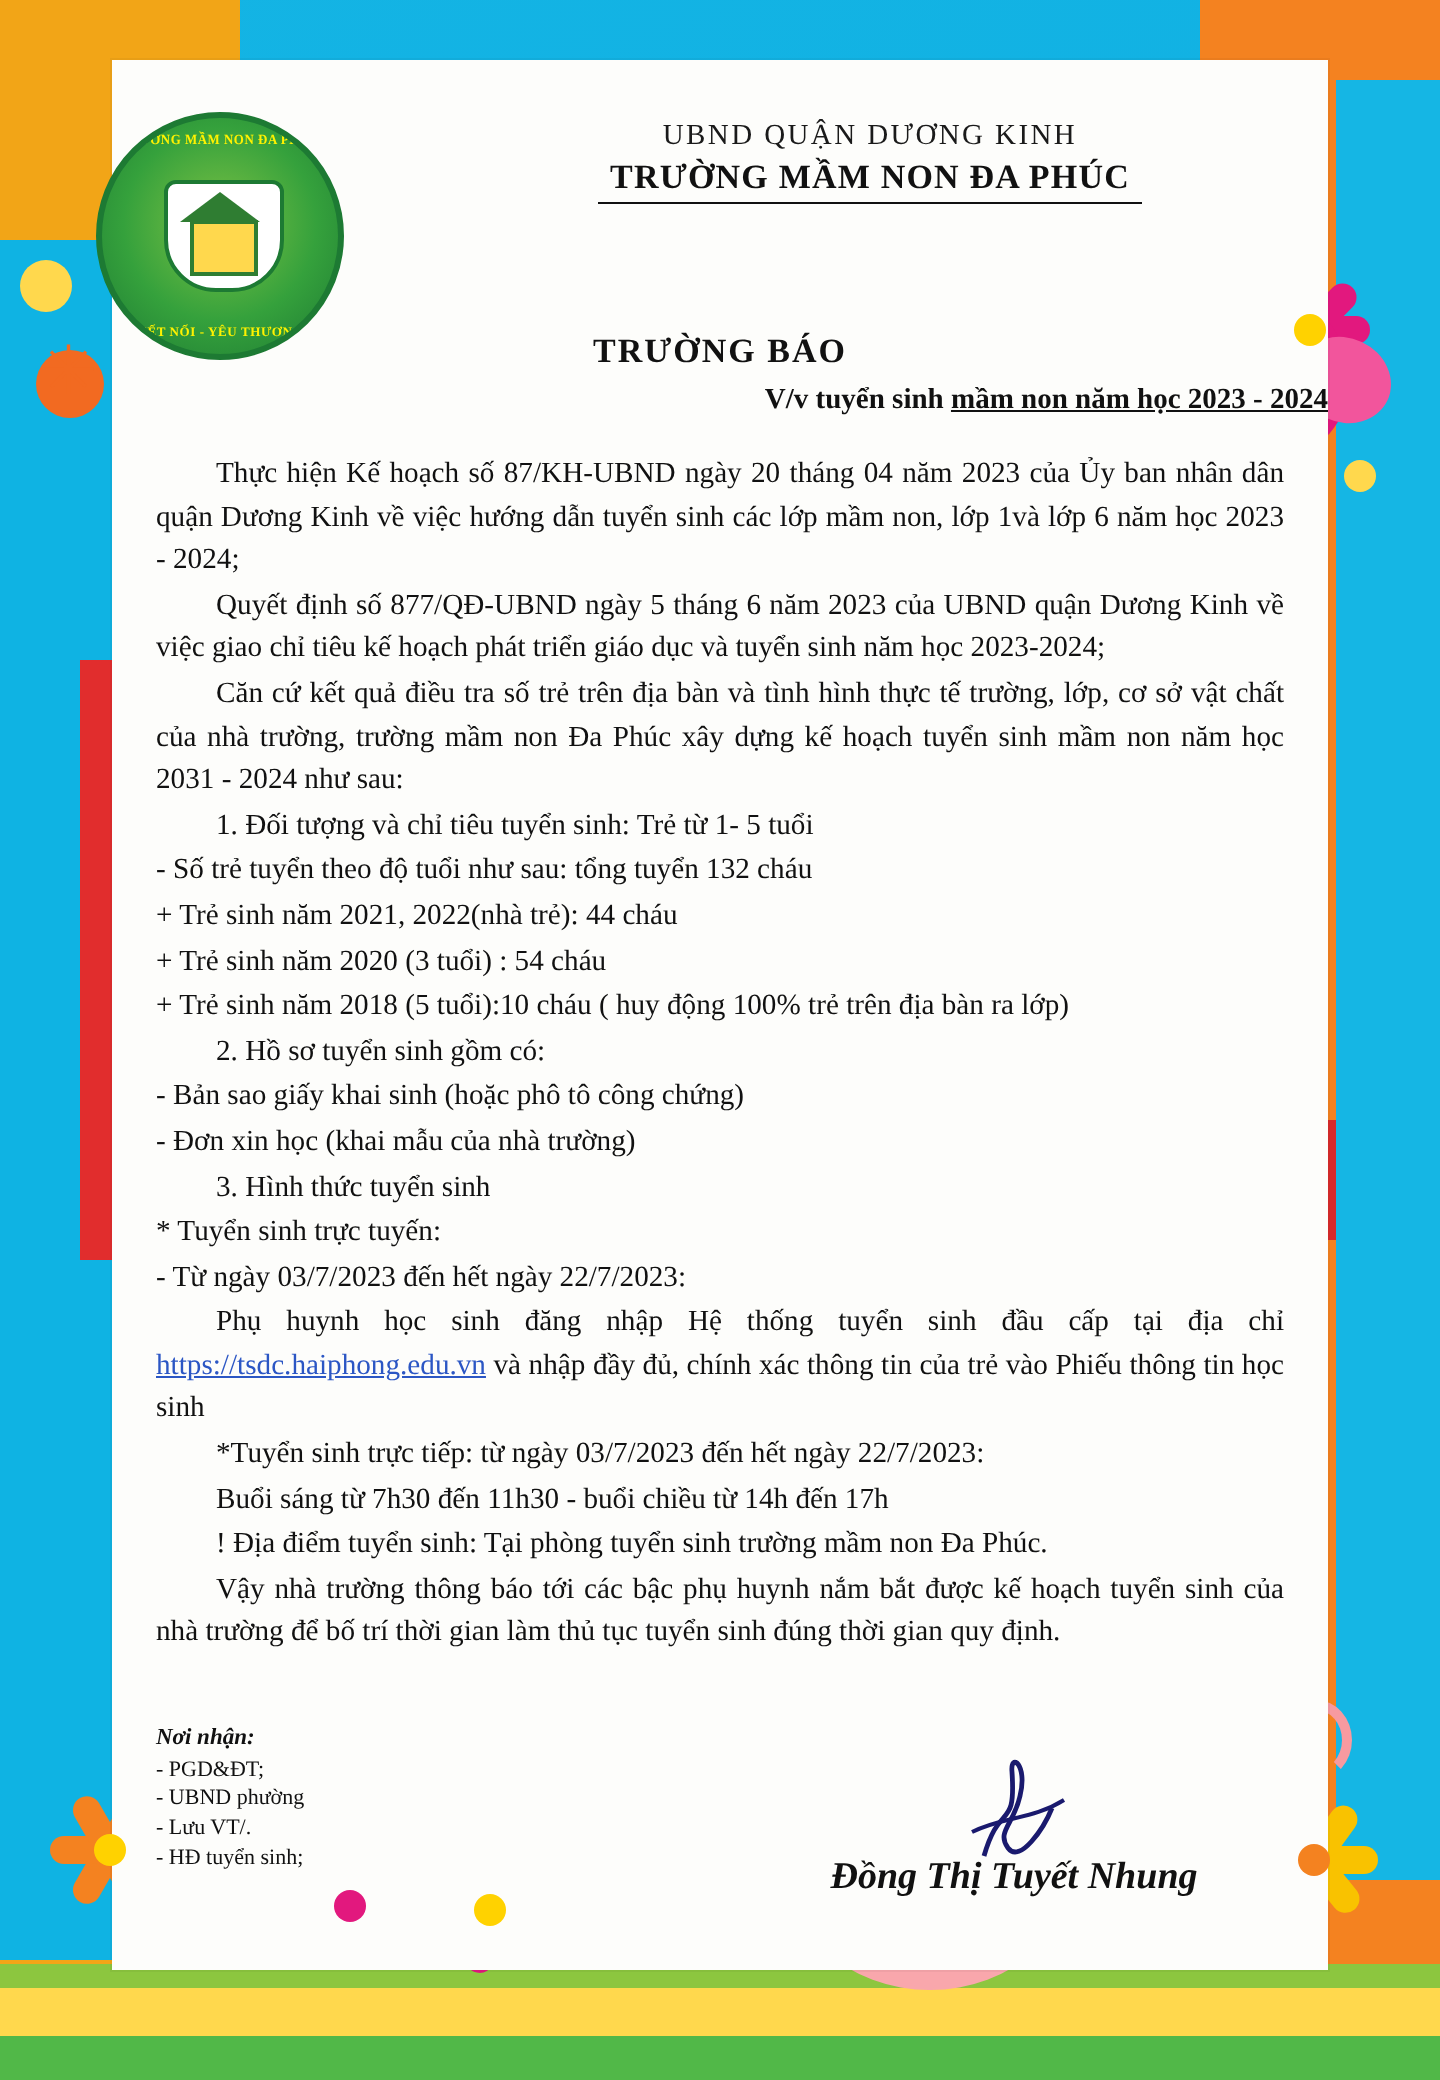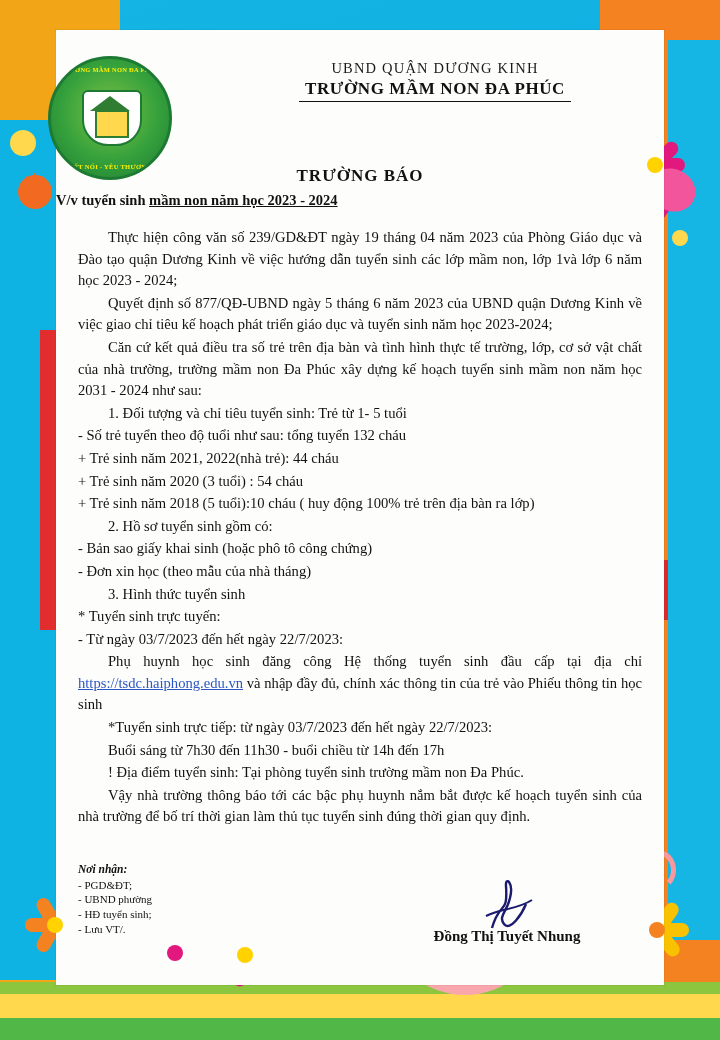--- a/index.html
+++ b/index.html
@@ -258,21 +258,21 @@
     margin-top: 2px;
   }
   .notice-title {
     text-align: center;
     font-size: 17px;
     font-weight: bold;
     letter-spacing: 1px;
     margin-top: 26px;
   }
   .notice-sub {
-    text-align: left;
+    text-align: right;
     font-size: 14.5px;
     font-weight: bold;
     margin-top: 6px;
   }
   .notice-sub u { text-decoration: underline; }
 
   .body-text {
     margin: 18px 22px 0 22px;
     font-size: 14.6px;
     line-height: 1.48;
@@ -309,23 +309,24 @@
     top: -6px;
     width: 250px;
     text-align: center;
   }
   .sign-role {
     font-size: 15.5px;
     font-weight: bold;
     letter-spacing: 1px;
   }
   .sign-name {
-    font-size: 15px;
+    font-size: 19px;
     font-weight: bold;
     margin-top: 72px;
+    font-style: italic;
   }
   .scribble {
     position: absolute;
     left: 50%;
     top: 14px;
     width: 90px;
     height: 70px;
     margin-left: -45px;
     pointer-events: none;
   }
@@ -440,51 +441,51 @@
       <div class="title-block">
         <div class="org-line1">UBND QUẬN DƯƠNG KINH</div>
         <div class="org-line2">TRƯỜNG MẦM NON ĐA PHÚC</div>
       </div>
     </div>
 
     <div class="notice-title">TRƯỜNG BÁO</div>
     <div class="notice-sub"><span>V/v tuyển sinh </span><u>mầm non năm học 2023 - 2024</u></div>
 
     <div class="body-text">
-      <p class="indent">Thực hiện công văn số 239/GD&amp;ĐT ngày 19 tháng 04 năm 2023 của Phòng Giáo dục và Đào tạo quận Dương Kinh về việc hướng dẫn tuyển sinh các lớp mầm non, lớp 1và lớp 6 năm học 2023 - 2024;</p>
+      <p class="indent">Thực hiện Kế hoạch số 87/KH-UBND ngày 20 tháng 04 năm 2023 của Ủy ban nhân dân quận Dương Kinh về việc hướng dẫn tuyển sinh các lớp mầm non, lớp 1và lớp 6 năm học 2023 - 2024;</p>
       <p class="indent">Quyết định số 877/QĐ-UBND ngày 5 tháng 6 năm 2023 của UBND quận Dương Kinh về việc giao chỉ tiêu kế hoạch phát triển giáo dục và tuyển sinh năm học 2023-2024;</p>
       <p class="indent">Căn cứ kết quả điều tra số trẻ trên địa bàn và tình hình thực tế trường, lớp, cơ sở vật chất của nhà trường, trường mầm non Đa Phúc xây dựng kế hoạch tuyển sinh mầm non năm học 2031 - 2024 như sau:</p>
 
       <p class="indent">1. Đối tượng và chỉ tiêu tuyển sinh: Trẻ từ 1- 5 tuổi</p>
       <p>- Số trẻ tuyển theo độ tuổi như sau:  tổng tuyển 132 cháu</p>
       <p>+ Trẻ sinh năm 2021, 2022(nhà trẻ):  44 cháu</p>
       <p>+ Trẻ sinh năm 2020 (3 tuổi) : 54 cháu</p>
       <p>+ Trẻ sinh năm 2018 (5 tuổi):10 cháu ( huy động 100% trẻ trên địa bàn ra lớp)</p>
 
       <p class="indent">2. Hồ sơ tuyển sinh gồm có:</p>
       <p>- Bản sao giấy khai sinh (hoặc phô tô công chứng)</p>
-      <p>- Đơn xin học (theo mẫu của nhà tháng)</p>
+      <p>- Đơn xin học (khai mẫu của nhà trường)</p>
 
       <p class="indent">3. Hình thức tuyển sinh</p>
       <p> * Tuyển sinh trực tuyến:</p>
       <p> - Từ ngày 03/7/2023 đến hết ngày 22/7/2023:</p>
-      <p class="indent"><span>Phụ huynh học sinh đăng công Hệ thống tuyển sinh đầu cấp tại địa chỉ </span><span class="link">https://tsdc.haiphong.edu.vn</span><span> và nhập đầy đủ, chính xác thông tin của trẻ vào Phiếu thông tin học sinh</span></p>
+      <p class="indent"><span>Phụ huynh học sinh đăng nhập Hệ thống tuyển sinh đầu cấp tại địa chỉ </span><span class="link">https://tsdc.haiphong.edu.vn</span><span> và nhập đầy đủ, chính xác thông tin của trẻ vào Phiếu thông tin học sinh</span></p>
       <p class="indent">*Tuyển sinh trực tiếp: từ ngày 03/7/2023 đến hết ngày 22/7/2023:</p>
       <p class="indent">Buổi sáng từ 7h30 đến 11h30 - buổi chiều từ 14h đến 17h</p>
       <p class="indent">! Địa điểm tuyển sinh: Tại phòng tuyển sinh trường mầm non Đa Phúc.</p>
       <p class="indent">Vậy nhà trường thông báo tới các bậc phụ huynh nắm bắt được kế hoạch tuyển sinh của nhà trường để bố trí thời gian làm thủ tục tuyển sinh đúng thời gian quy định.</p>
     </div>
 
     <div class="signoff">
       <div class="recipients">
         <div class="rtitle">Nơi nhận:</div>
         <div>- PGD&amp;ĐT;</div>
         <div>- UBND phường</div>
+        <div>- Lưu VT/.</div>
         <div>- HĐ tuyển sinh;</div>
-        <div>- Lưu VT/.</div>
       </div>
       <div class="sign-right">
         <svg class="scribble" viewBox="0 0 90 70">
           <path d="M30 58 C 38 30, 46 46, 44 16 C 43 6, 52 12, 48 28 C 45 42, 36 46, 42 54 C 48 62, 60 44, 64 34" fill="none" stroke="#1a1a6e" stroke-width="2.4"></path>
           <path d="M24 46 C 40 38, 54 40, 70 30" fill="none" stroke="#1a1a6e" stroke-width="2"></path>
         </svg>
         <div class="sign-name">Đồng Thị Tuyết Nhung</div>
       </div>
     </div>
 

